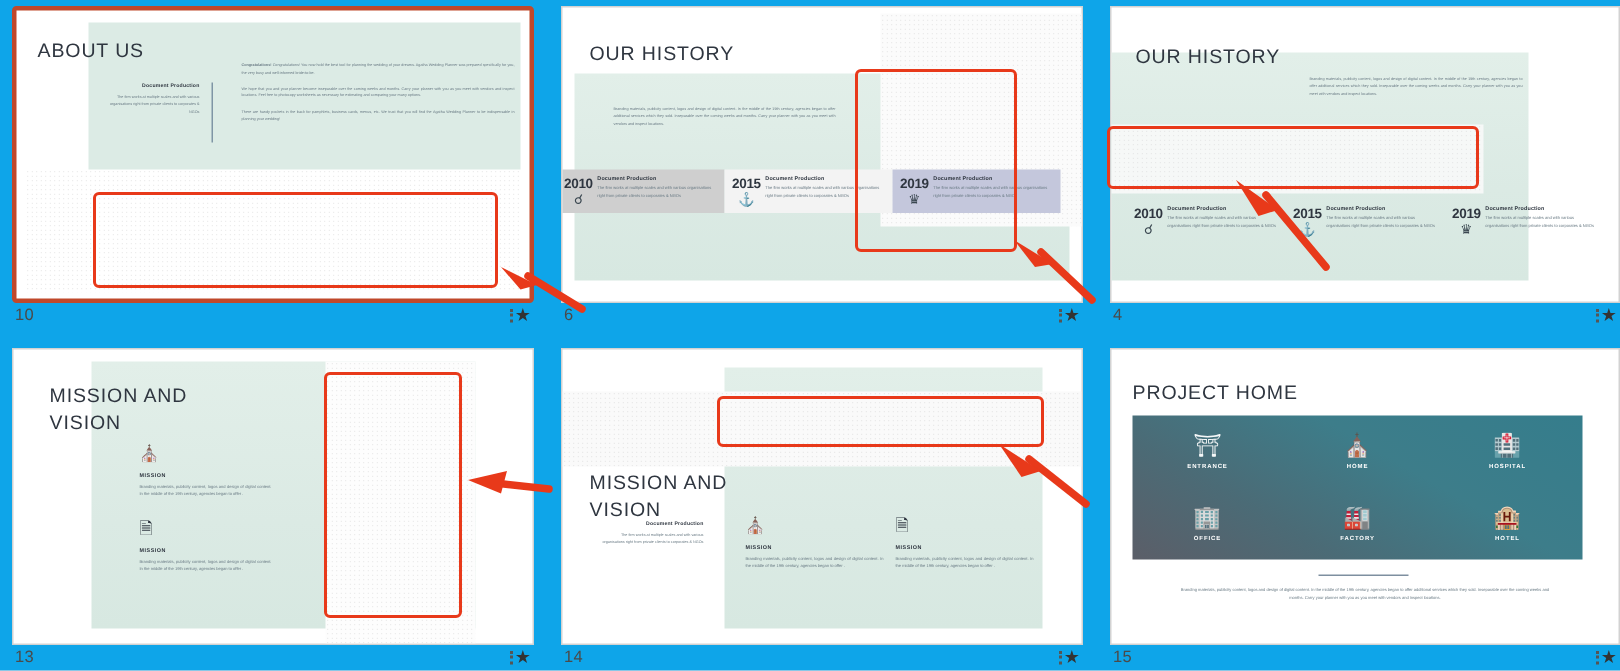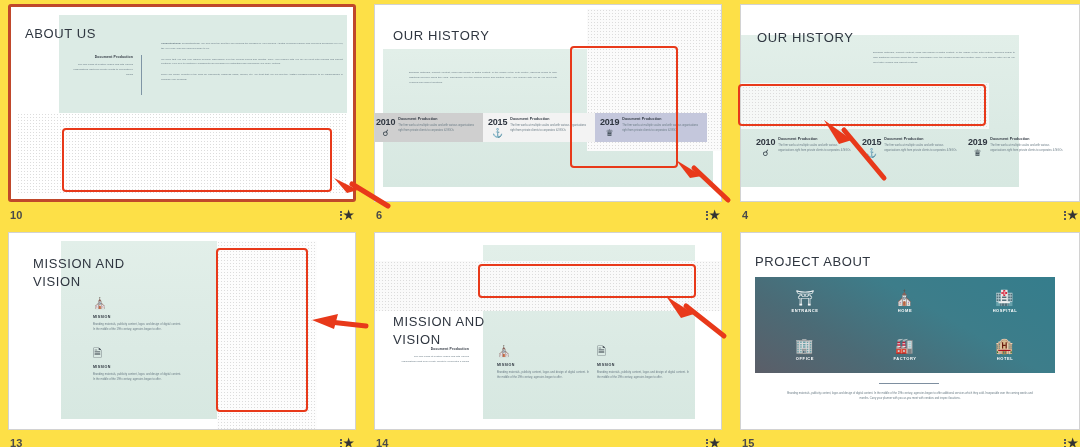--- a/index.html
+++ b/index.html
@@ -2,21 +2,21 @@
 <html><head>
 <meta charset="utf-8">
 <style>
   * { box-sizing: border-box; margin: 0; padding: 0; }
   html, body {
     width: 1080px; height: 447px;
     background: #e5e5e5;
     font-family: "Liberation Sans", sans-serif;
     overflow: hidden;
   }
-  #app { position: relative; width: 1080px; height: 447px; background: #fde047; }
+  #app { position: relative; width: 1080px; height: 447px; background: #0ea5e9; }
 
   .grid { position: absolute; inset: 0; }
 
   .cell { position: absolute; }
   .cell.c0 { left: 8px;   width: 348px; }
   .cell.c1 { left: 374px; width: 348px; }
   .cell.c2 { left: 740px; width: 340px; }
   .cell.r0 { top: 4px;  height: 222px; }
   .cell.r1 { top: 232px; height: 215px; }
 
@@ -25,23 +25,22 @@
     position: absolute; left: 0; top: 0; right: 0; bottom: 0;
     background: #ffffff;
     border: 1px solid #d2d2d2;
     overflow: hidden;
   }
   .slide.selected { border: 3px solid #c0482b; border-radius: 3px; }
 
   
   .slide-meta {
     position: relative; height: 22px; margin-top: 2px;
-    display: flex; align-items: center; justify-content: space-between;
+    display: flex; align-items: flex-start; justify-content: space-between;
     padding: 0 2px;
-    font-weight: bold;
   }
   .slide-num { font-size: 11px; color: #4a4a4a; letter-spacing: .2px; }
   .anim-icon { display: flex; align-items: center; gap: 1px; }
   .anim-icon .dots { display: flex; flex-direction: column; gap: 1.5px; }
   .anim-icon .dots i { display: block; width: 2px; height: 2px; background: #555; }
   .anim-icon .star { font-size: 12px; line-height: 1; color: #333; }
 
   
   .s-title {
     position: absolute;
@@ -327,21 +326,21 @@
               <i></i>
             </span>
           <span class="star">★</span>
         </span>
       </div>
     </div>
 
     <div class="cell c2 r1">
       <div class="slide-wrap">
         <div class="slide">
-          <div class="s-title" style="left:14px; top:22px;">PROJECT ABOUT</div>
+          <div class="s-title" style="left:14px; top:22px;">PROJECT HOME</div>
 
           <div class="pt-panel" style="left:14px; top:44px; right:24px; height:96px;">
             <div class="pt-grid">
               <div class="pt-cell">
                 <span class="pt-ico">⛩</span>
                 <span class="pt-lbl">ENTRANCE</span>
               </div>
               <div class="pt-cell">
                 <span class="pt-ico">⛪</span>
                 <span class="pt-lbl">HOME</span>

